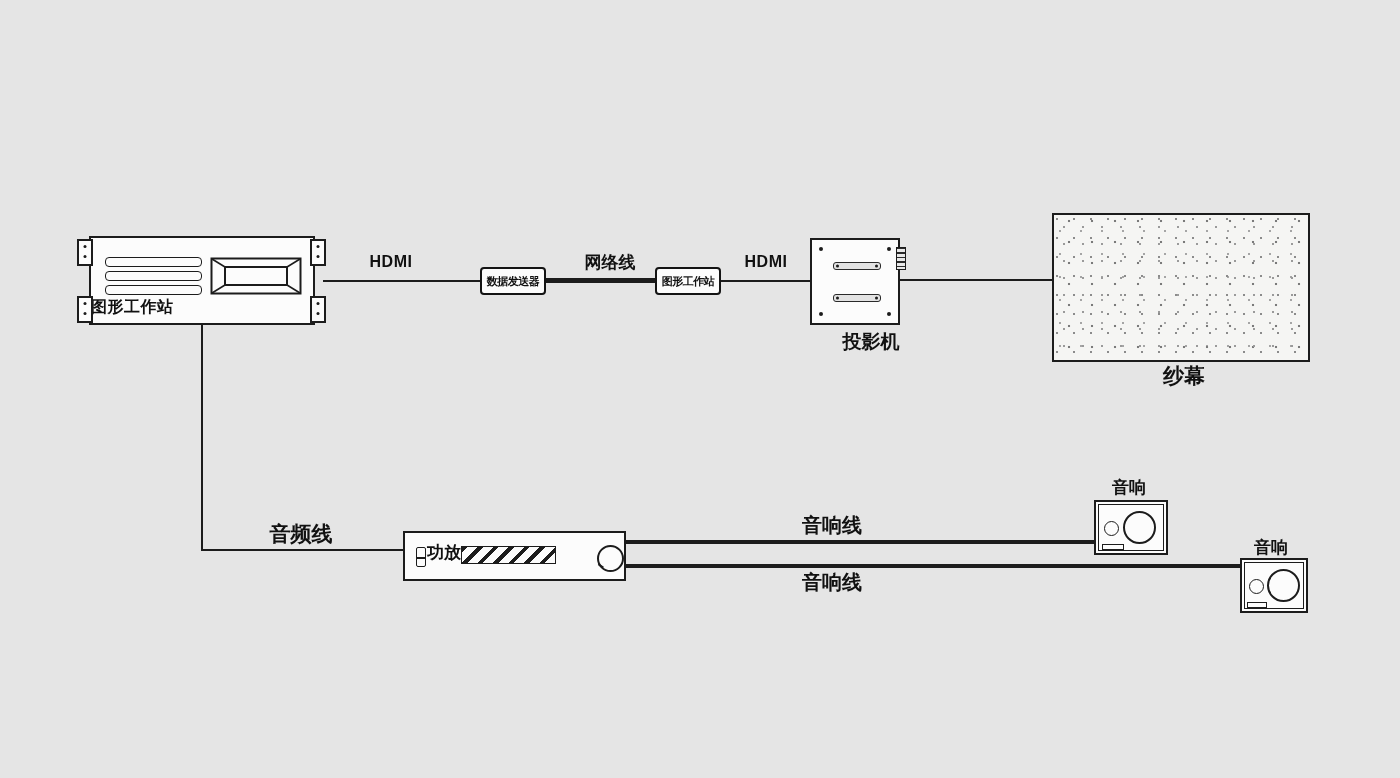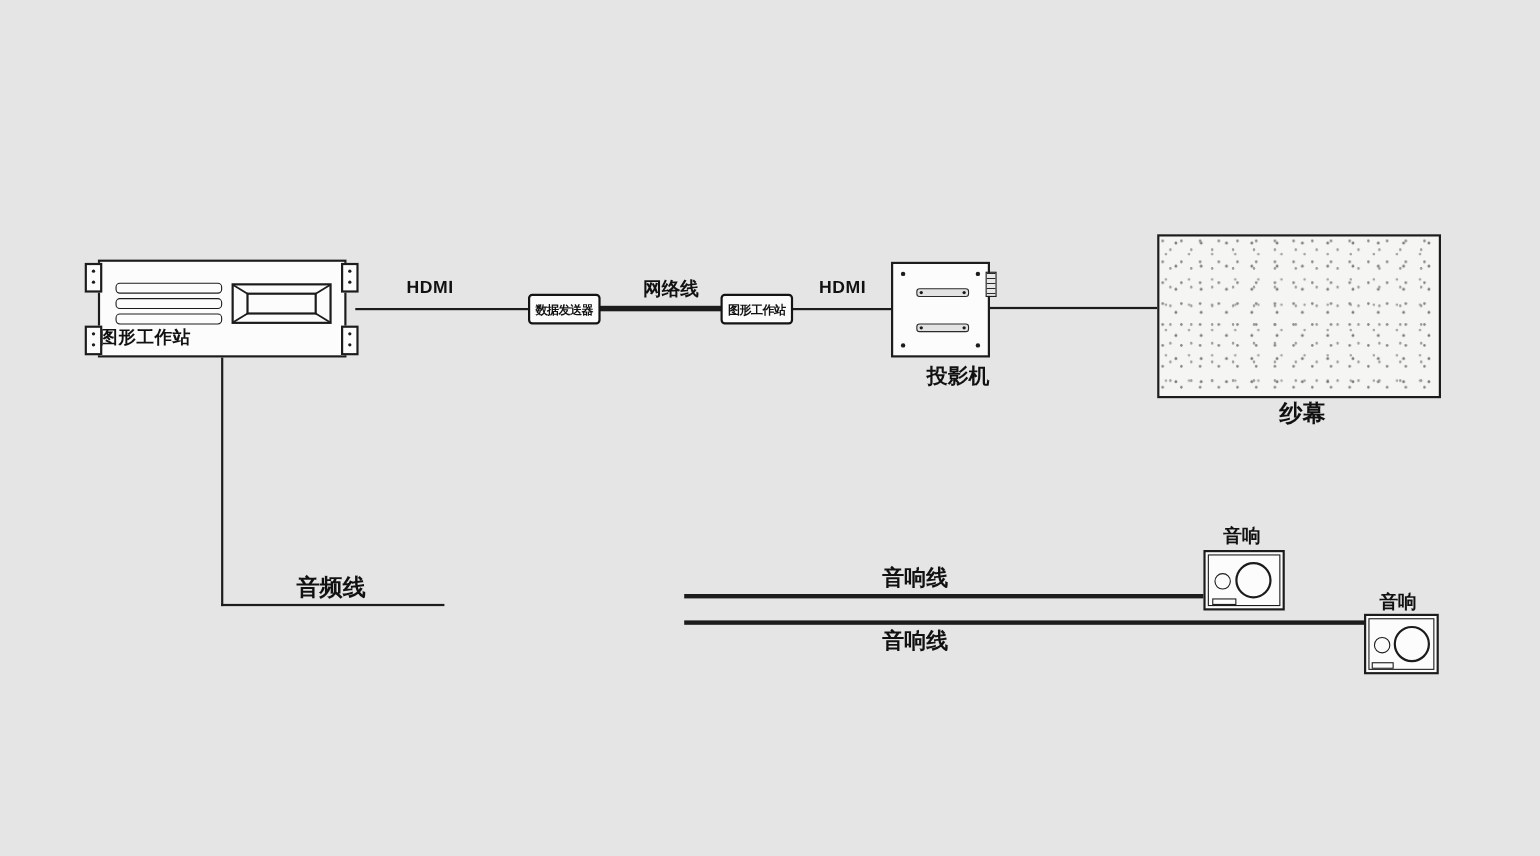--- a/index.html
+++ b/index.html
@@ -132,20 +132,26 @@
       <span class="dot l"></span>
         <span class="dot r"></span>
     </div>
   </div>
   <div class="abs proj-connector"></div>
   <div class="lbl" style="left:831px;top:329px;width:80px;font-size:19px;">投影机</div>
 
   <div class="abs screen"></div>
   <div class="lbl" style="left:1146px;top:362px;width:76px;font-size:21px;">纱幕</div>
 
+  <div class="abs amp-body">
+    <div class="amp-conn"></div>
+    <div class="amp-label">功放</div>
+    <div class="amp-vent"></div>
+    <div class="knob"></div>
+  </div>
 
   <div class="lbl" style="left:1096px;top:476px;width:66px;font-size:17px;">音响</div>
   <div class="spk" style="left:1094px;top:500px;width:70px;height:51px;">
     <div class="inner"></div>
     <span class="tweeter" style="left:8px;top:19px;"></span>
     <span class="woofer" style="left:27px;top:9px;"></span>
     <span class="port" style="left:6px;bottom:3px;width:20px;"></span>
   </div>
 
   <div class="lbl" style="left:1238px;top:536px;width:66px;font-size:17px;">音响</div>

